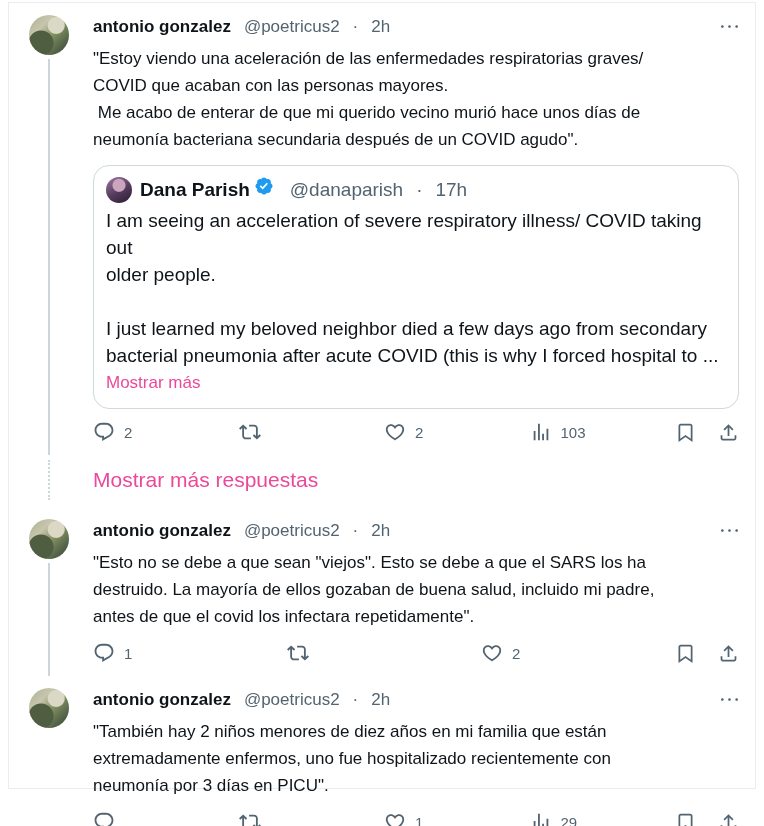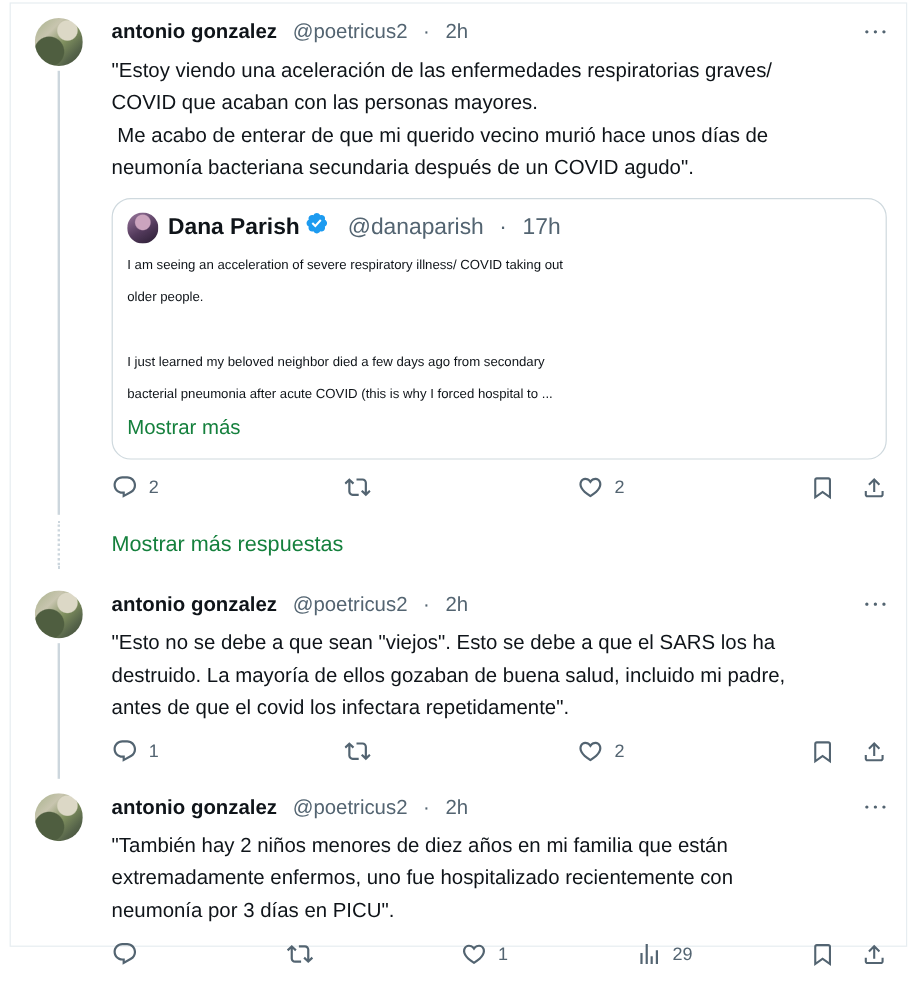--- a/index.html
+++ b/index.html
@@ -50,38 +50,38 @@
   }
   .q-head { display: flex; align-items: center; font-size: 19px; line-height: 26px; }
   .q-avatar {
     flex: none; width: 26px; height: 26px; border-radius: 50%; margin-right: 8px;
     background:
       radial-gradient(circle at 50% 32%, #cba4be 0 6px, rgba(0,0,0,0) 7px),
       linear-gradient(150deg, #9d7aa0 0%, #533a5c 55%, #281c31 100%);
   }
   .q-name { font-weight: bold; }
   .badge { margin: 0 3px 0 4px; display: inline-block; vertical-align: -3px; }
-  .q-text { font-size: 11px; line-height: 27px; white-space: pre-wrap; margin-top: 4px; }
-  .link { color: #15803d; cursor: pointer; text-decoration: none; }
+  .q-text { font-size: 19px; line-height: 27px; white-space: pre-wrap; margin-top: 4px; }
+  .link { color: #ec4899; cursor: pointer; text-decoration: none; }
   .q-more { font-size: 17px; line-height: 27px; display: block; }
   .actions {
     display: flex; align-items: center;
     margin-top: 4px; padding: 8px 0 12px;
     color: #536471;
   }
   .act { flex: 1; display: flex; align-items: center; gap: 9px; font-size: 15px; cursor: pointer; }
   .act svg, .act-end svg { flex: none; display: block; }
   .act-end { display: flex; align-items: center; gap: 22px; }
   .act-end .abtn { cursor: pointer; }
   .show-more-row { position: relative; padding: 14px 16px 16px 84px; }
   .dotted {
     position: absolute; left: 39px; top: 5px; height: 40px; width: 0;
     border-left: 2px dotted #ccd6dd;
   }
-  .smr-link { font-size: 18px; line-height: 21px; text-align: center; }
+  .smr-link { font-size: 21px; line-height: 21px; text-align: center; }
 </style>
 </head>
 <body>
 
 <div class="timeline">
 
   <article class="tweet">
     <div class="gutter">
       <div class="avatar"></div>
       <div class="thread-line"></div>
@@ -136,20 +136,26 @@
               <path d="M4.5 3.88l4.432 4.14-1.364 1.46L5.5 7.55V16c0 1.1.896 2 2 2H13v2H7.5c-2.209 0-4-1.79-4-4V7.55L1.432 9.48.068 8.02 4.5 3.88zM16.5 6H11V4h5.5c2.209 0 4 1.79 4 4v8.45l2.068-1.93 1.364 1.46-4.432 4.14-4.432-4.14 1.364-1.46 2.068 1.93V8c0-1.1-.896-2-2-2z"></path>
             </svg>
           <span></span>
         </div>
         <div class="act">
           <svg width="22" height="22" viewBox="0 0 24 24" fill="currentColor">
               <path d="M16.697 5.5c-1.222-.06-2.679.51-3.89 2.16l-.805 1.09-.806-1.09C9.984 6.01 8.526 5.44 7.304 5.5c-1.243.07-2.349.78-2.91 1.91-.552 1.12-.633 2.78.479 4.82 1.074 1.97 3.257 4.27 7.129 6.61 3.87-2.34 6.052-4.64 7.126-6.61 1.111-2.04 1.03-3.7.477-4.82-.561-1.13-1.666-1.84-2.908-1.91zm4.187 7.69c-1.351 2.48-4.001 5.12-8.379 7.67l-.503.3-.504-.3c-4.379-2.55-7.029-5.19-8.382-7.67-1.36-2.5-1.41-4.86-.514-6.67.887-1.79 2.647-2.91 4.601-3.01 1.651-.09 3.368.56 4.798 2.01 1.429-1.45 3.146-2.1 4.796-2.01 1.954.1 3.714 1.22 4.601 3.01.896 1.81.846 4.17-.514 6.67z"></path>
             </svg>
           <span>2</span>
         </div>
+        <div class="act">
+          <svg width="22" height="22" viewBox="0 0 24 24" fill="currentColor">
+              <path d="M8.75 21V3h2v18h-2zM18 21V8.5h2V21h-2zM4 21l.004-10h2L6 21H4zm9.248 0v-7h2v7h-2z"></path>
+            </svg>
+          <span>103</span>
+        </div>
         <div class="act-end">
           <span class="abtn">
             <svg width="21" height="21" viewBox="0 0 24 24" fill="currentColor">
                 <path d="M4 4.5C4 3.12 5.119 2 6.5 2h11C18.881 2 20 3.12 20 4.5v18.44l-8-5.71-8 5.71V4.5zM6.5 4c-.276 0-.5.22-.5.5v14.56l6-4.29 6 4.29V4.5c0-.28-.224-.5-.5-.5h-11z"></path>
               </svg>
           </span>
           <span class="abtn">
             <svg width="21" height="21" viewBox="0 0 24 24" fill="currentColor">
                 <path d="M12 2.59l5.7 5.7-1.41 1.42L13 6.41V16h-2V6.41l-3.3 3.3-1.41-1.42L12 2.59zM21 15l-.02 3.51c0 1.38-1.12 2.49-2.5 2.49H5.5C4.11 21 3 19.88 3 18.5V15h2v3.5c0 .28.22.5.5.5h12.98c.28 0 .5-.22.5-.5L19 15h2z"></path>
               </svg>

